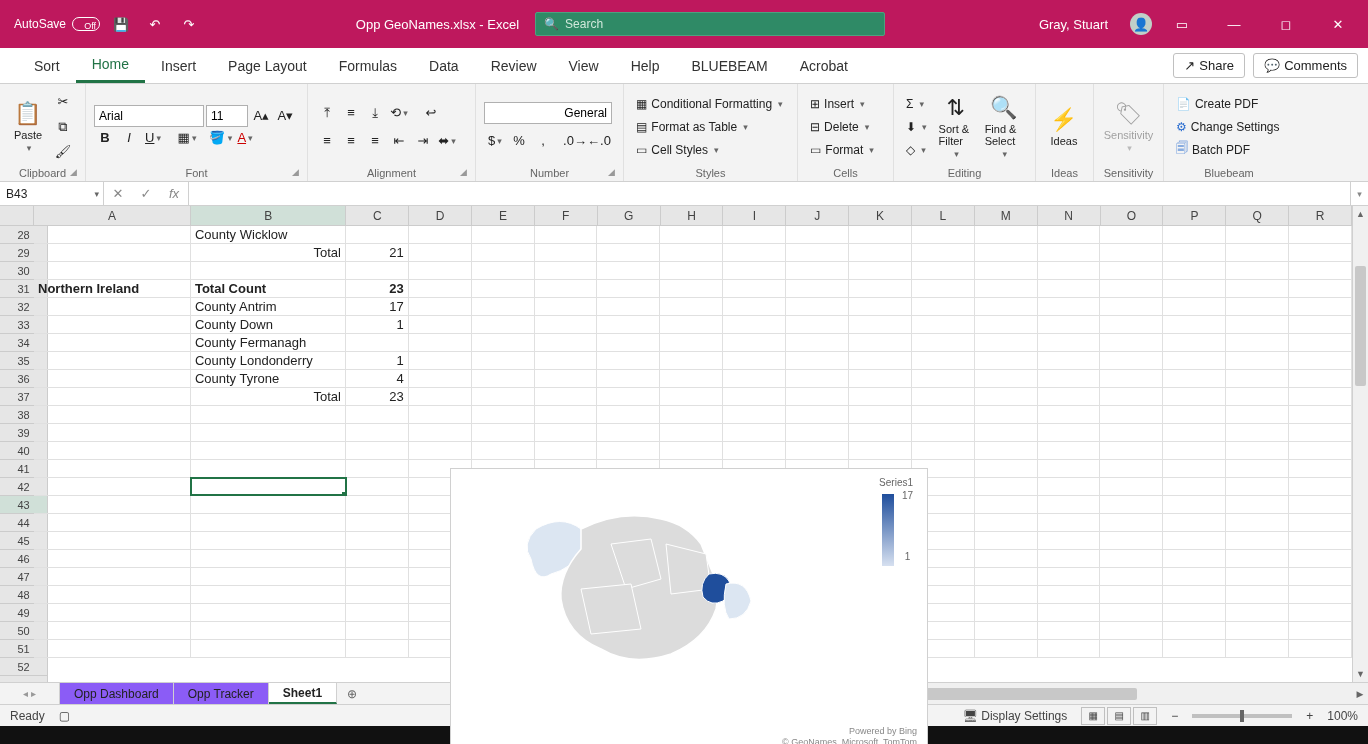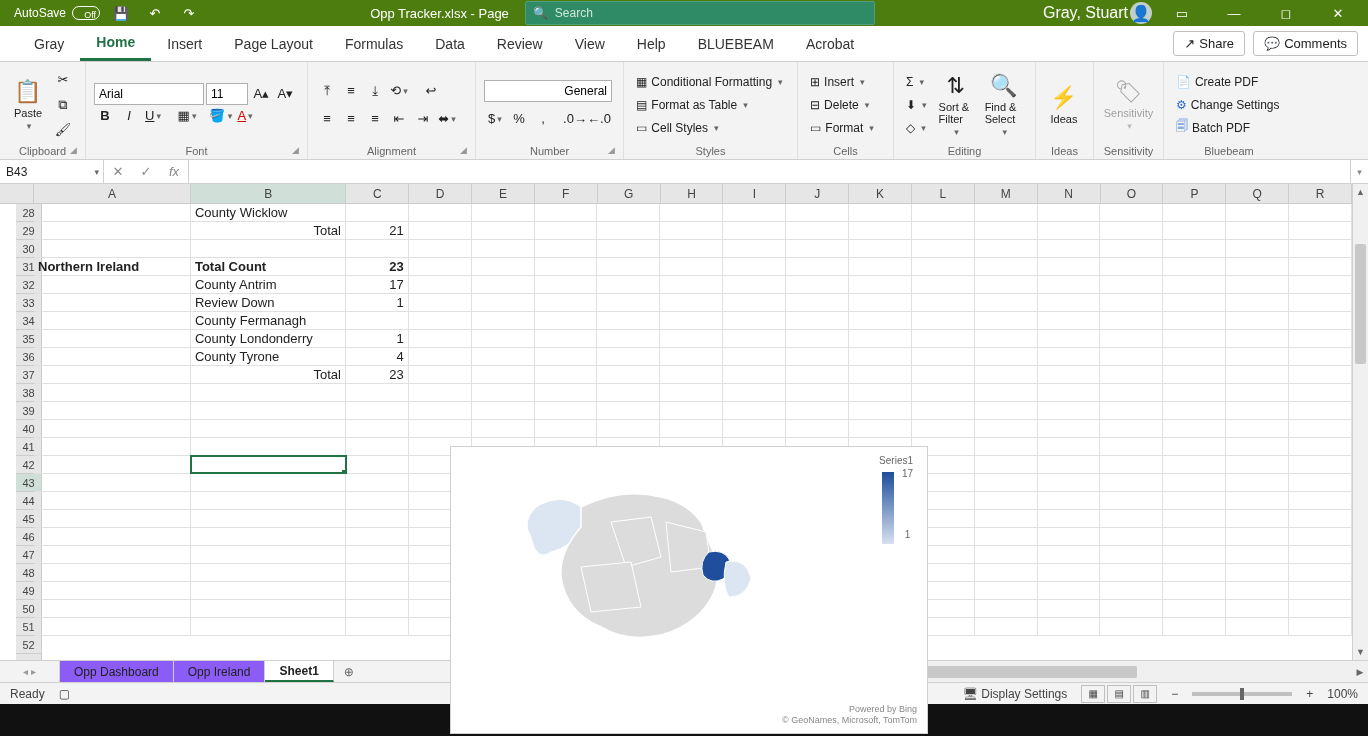--- a/index.html
+++ b/index.html
@@ -1,36 +1,36 @@
 <!DOCTYPE html>
 <html><head>
 <meta charset="utf-8">
 <style>
 * { margin: 0; padding: 0; box-sizing: border-box; font-family: "Segoe UI", Arial, sans-serif; }
 body { width: 1368px; height: 744px; background: #fff; overflow: hidden; font-size: 12px; color: #222; }
 
 
-.title-bar { height: 26px; background: #4d7c0f; display: flex; align-items: center; color: #fff; }
+.title-bar { height: 48px; background: #be185d; display: flex; align-items: center; color: #fff; }
 .title-left { display: flex; align-items: center; gap: 8px; padding-left: 14px; }
 .autosave { display: flex; align-items: center; gap: 6px; font-size: 12px; }
 .toggle { width: 28px; height: 14px; border: 1px solid #fff; border-radius: 7px; position: relative; }
 .toggle span { font-size: 9px; position: absolute; right: 3px; top: 3px; }
 .qat-btn { width: 26px; height: 26px; display: flex; align-items: center; justify-content: center; font-size: 13px; }
 .title-center { flex: 1; display: flex; align-items: center; justify-content: center; gap: 16px; }
 .filename { font-size: 13px; }
 .search-box { width: 350px; height: 24px; background: #2f8a66; border: 1px solid #4fa07f; border-radius: 2px; display: flex; align-items: center; padding: 0 8px; gap: 6px; color: #d0e8db; font-size: 12px; }
 .title-right { display: flex; align-items: center; gap: 8px; padding-right: 8px; }
-.user { display: flex; align-items: center; gap: 2px; font-size: 16px; }
+.user { display: flex; align-items: center; gap: 22px; font-size: 13px; }
 .avatar { width: 22px; height: 22px; border-radius: 50%; background: #c0d0c8; display: flex; align-items: center; justify-content: center; color: #555; }
 .win-btn { width: 44px; height: 34px; display: flex; align-items: center; justify-content: center; font-size: 13px; }
 
 
 .tab-bar { height: 36px; background: #fff; border-bottom: 1px solid #d0d0d0; display: flex; align-items: stretch; padding-left: 18px; }
 .ribbon-tab { padding: 0 16px; display: flex; align-items: center; font-size: 14px; color: #333; cursor: pointer; }
-.ribbon-tab.active { color: #217346; border-bottom: 3px solid #217346; font-weight: 700; }
+.ribbon-tab.active { color: #217346; border-bottom: 3px solid #217346; font-weight: 400; }
 .tab-spacer { flex: 1; }
 .tab-actions { display: flex; align-items: center; gap: 8px; padding-right: 10px; }
 .tab-action-btn { border: 1px solid #c0c0c0; padding: 4px 10px; border-radius: 3px; font-size: 13px; display: flex; align-items: center; gap: 4px; }
 
 
 .ribbon { height: 98px; background: #f3f3f3; border-bottom: 1px solid #d0d0d0; display: flex; }
 .group { border-right: 1px solid #e0e0e0; padding: 4px 8px 2px 8px; display: flex; flex-direction: column; justify-content: space-between; }
 .group-body { flex: 1; display: flex; align-items: center; gap: 4px; }
 .group-label { text-align: center; font-size: 11px; color: #666; padding-top: 2px; position: relative; }
 .group-label .dlg { position: absolute; right: 0; bottom: 2px; font-size: 9px; color: #999; }
@@ -53,21 +53,21 @@
 .fx-btn { width: 28px; display: flex; align-items: center; justify-content: center; color: #888; font-size: 13px; }
 .formula-input { flex: 1; padding: 0 6px; display: flex; align-items: center; }
 .fb-expand { width: 18px; border-left: 1px solid #d0d0d0; display: flex; align-items: center; justify-content: center; font-size: 9px; color: #888; }
 
 
 .grid-wrap { position: relative; height: 476px; }
 .corner { position: absolute; left: 0; top: 0; width: 34px; height: 20px; background: #e6e6e6; border-right: 1px solid #ccc; border-bottom: 1px solid #ccc; }
 .col-headers { position: absolute; left: 34px; top: 0; right: 16px; height: 20px; display: flex; background: #e6e6e6; border-bottom: 1px solid #ccc; }
 .col-h { border-right: 1px solid #ccc; display: flex; align-items: center; justify-content: center; font-size: 12px; color: #444; }
 .col-h.sel { background: #d0e0d8; }
-.row-headers { position: absolute; left: 16px; top: 20px; width: 26px; bottom: 0; background: #e6e6e6; border-right: 1px solid #ccc; }
+.row-headers { position: absolute; left: 0; top: 20px; width: 48px; bottom: 0; background: #e6e6e6; border-right: 1px solid #ccc; }
 .row-h { height: 18px; border-bottom: 1px solid #ccc; display: flex; align-items: center; justify-content: center; font-size: 11px; color: #444; }
 .row-h.sel { background: #d0e0d8; }
 .cells { position: absolute; left: 34px; top: 20px; right: 16px; bottom: 0; }
 .cell-row { height: 18px; display: flex; border-bottom: 1px solid #e0e0e0; }
 .cell { border-right: 1px solid #e0e0e0; padding: 0 4px; font-size: 13px; font-family: Arial; display: flex; align-items: center; overflow: hidden; white-space: nowrap; }
 .cell.r { justify-content: flex-end; }
 .cell.bold { font-weight: bold; }
 .cell.active { outline: 2px solid #217346; outline-offset: -1px; position: relative; z-index: 2; }
 .cell.active::after { content: ""; position: absolute; right: -3px; bottom: -3px; width: 6px; height: 6px; background: #217346; }
 .vscroll { position: absolute; right: 0; top: 0; width: 16px; bottom: 0; background: #f0f0f0; border-left: 1px solid #d0d0d0; }
@@ -120,40 +120,40 @@
       <span>AutoSave</span>
       <div class="toggle">
           <span>Off</span>
         </div>
     </div>
     <div class="qat-btn">💾</div>
     <div class="qat-btn">↶</div>
     <div class="qat-btn">↷</div>
   </div>
   <div class="title-center">
-    <span class="filename">Opp Tracker.xlsx - Page</span>
+    <span class="filename">Opp GeoNames.xlsx - Excel</span>
     <div class="search-box">
       <span>🔍</span>
       <span>Search</span>
     </div>
   </div>
   <div class="title-right">
     <div class="user">
       <span>Gray, Stuart</span>
       <div class="avatar">👤</div>
     </div>
     <div class="win-btn">▭</div>
     <div class="win-btn">—</div>
     <div class="win-btn">◻</div>
     <div class="win-btn">✕</div>
   </div>
 </div>
 
 <div class="tab-bar">
-  <div class="ribbon-tab">Gray</div>
+  <div class="ribbon-tab">Sort</div>
   <div class="ribbon-tab active">Home</div>
   <div class="ribbon-tab">Insert</div>
   <div class="ribbon-tab">Page Layout</div>
   <div class="ribbon-tab">Formulas</div>
   <div class="ribbon-tab">Data</div>
   <div class="ribbon-tab">Review</div>
   <div class="ribbon-tab">View</div>
   <div class="ribbon-tab">Help</div>
   <div class="ribbon-tab">BLUEBEAM</div>
   <div class="ribbon-tab">Acrobat</div>
@@ -536,21 +536,21 @@
         <div class="cell cw-L"></div>
         <div class="cell cw-M"></div>
         <div class="cell cw-N"></div>
         <div class="cell cw-O"></div>
         <div class="cell cw-P"></div>
         <div class="cell cw-Q"></div>
         <div class="cell cw-R"></div>
       </div>
       <div class="cell-row">
         <div class="cell cw-A"></div>
-        <div class="cell cw-B">Review Down</div>
+        <div class="cell cw-B">County Down</div>
         <div class="cell cw-C r">1</div>
         <div class="cell cw-D"></div>
         <div class="cell cw-E"></div>
         <div class="cell cw-F"></div>
         <div class="cell cw-G"></div>
         <div class="cell cw-H"></div>
         <div class="cell cw-I"></div>
         <div class="cell cw-J"></div>
         <div class="cell cw-K"></div>
         <div class="cell cw-L"></div>
@@ -954,21 +954,21 @@
       <div>Powered by Bing</div>
       <div>© GeoNames, Microsoft, TomTom</div>
     </div>
   </div>
 </div>
 
 <div class="sheet-bar">
   <div class="sheet-nav">◂ ▸</div>
   <div class="sheet-tabs">
     <div class="sheet-tab">Opp Dashboard</div>
-    <div class="sheet-tab">Opp Ireland</div>
+    <div class="sheet-tab">Opp Tracker</div>
     <div class="sheet-tab active">Sheet1</div>
   </div>
   <div class="add-sheet">⊕</div>
   <div class="sheet-spacer"></div>
   <div style="width:12px;border-left:1px solid #d0d0d0;display:flex;align-items:center;justify-content:center;color:#999">⋮</div>
   <div class="hscroll">
     <div class="lt">◀</div>
     <div class="track">
         <div class="thumb"></div>
       </div>

